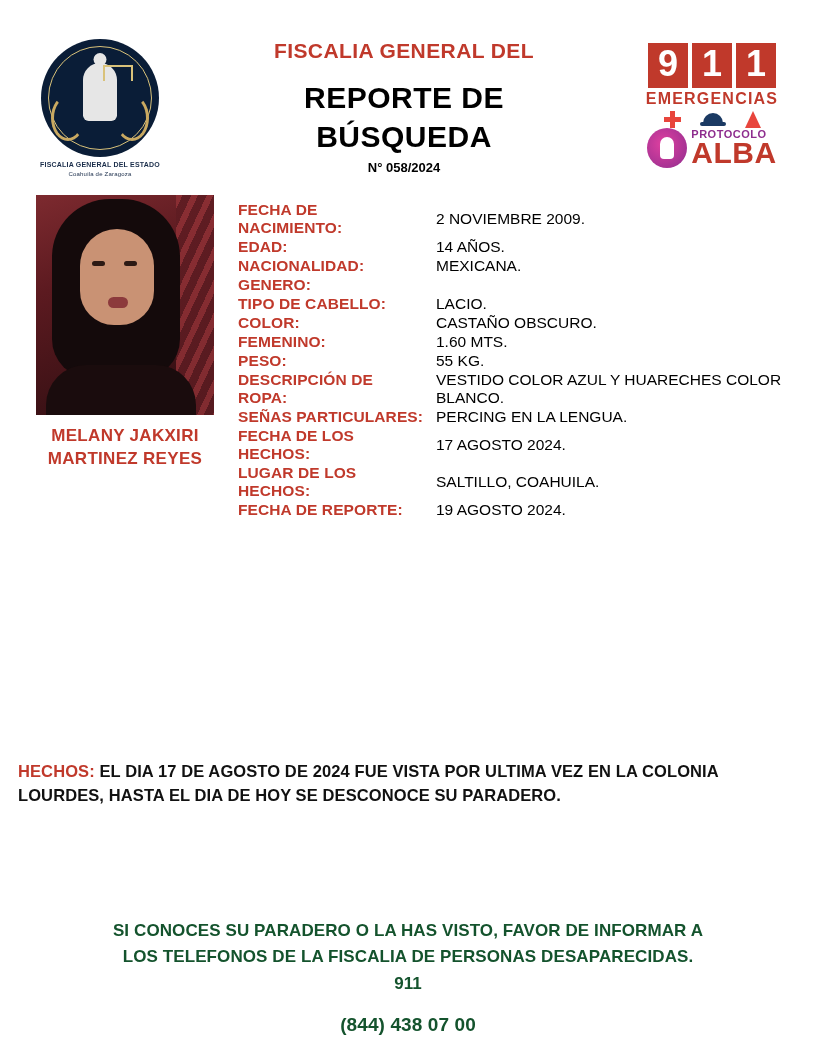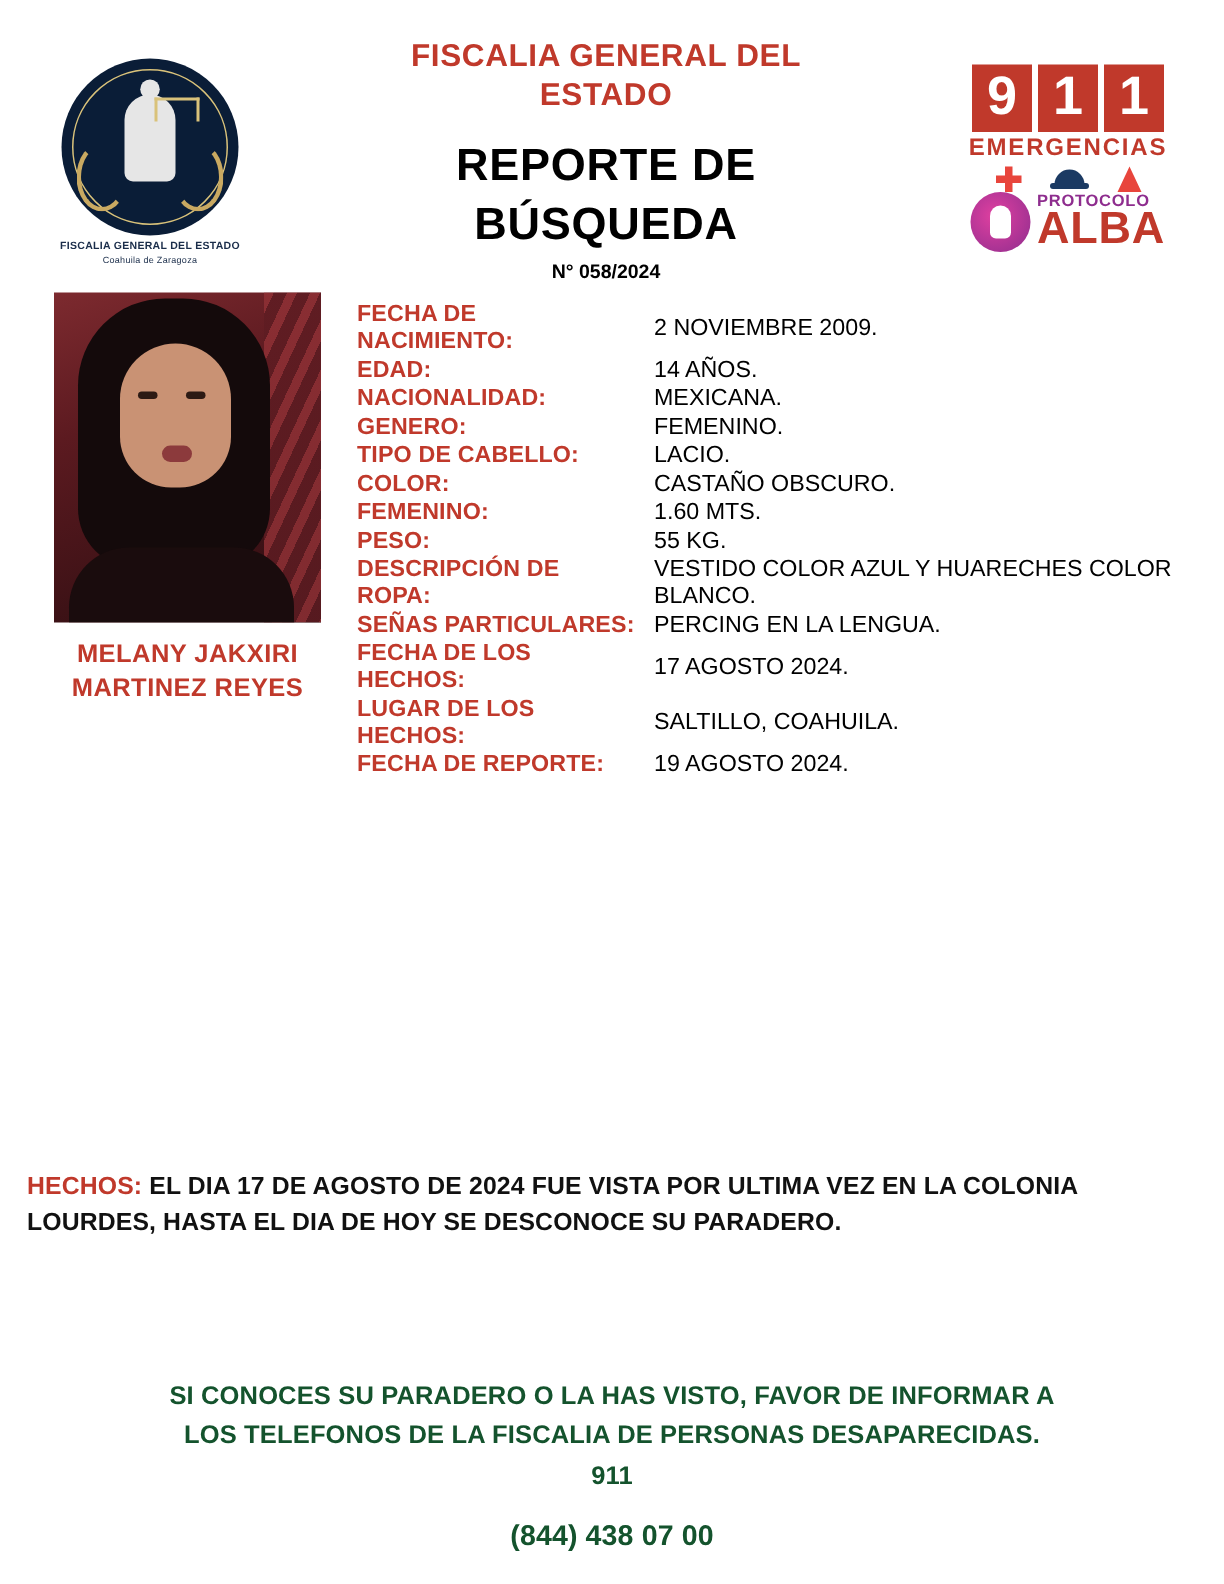--- a/index.html
+++ b/index.html
@@ -295,21 +295,21 @@
     line-height: 1.16;
     padding-top: 0px;
     align-self: center;
   }
   .field-row.tall .field-value { align-self: center; }
 
   
   .hechos {
     position: absolute;
     left: 18px; right: 18px;
-    top: 780px;
+    top: 760px;
     font-size: 16.5px;
     font-weight: bold;
     line-height: 1.45;
     letter-spacing: .1px;
   }
   .hechos .lbl { color: #c0392b; }
   .hechos .txt { color: #111; }
 
   .callout {
     position: absolute;
@@ -340,21 +340,20 @@
     </div>
     <div class="crest-caption">
       <div>FISCALIA GENERAL DEL ESTADO</div>
       <div class="sub">Coahuila de Zaragoza</div>
     </div>
   </div>
 
   <div class="title-block">
     <div class="fiscalia-title">
       <div>FISCALIA GENERAL DEL</div>
-      <div>ESTADO</div>
     </div>
     <div class="reporte-title">
       <div>REPORTE DE</div>
       <div>BÚSQUEDA</div>
     </div>
     <div class="folio">N° 058/2024</div>
   </div>
 
   <div class="badges">
     <div class="nine11">
@@ -408,21 +407,20 @@
       <div class="field-value">14 AÑOS.</div>
     </div>
 
     <div class="field-row">
       <div class="field-label">NACIONALIDAD:</div>
       <div class="field-value">MEXICANA.</div>
     </div>
 
     <div class="field-row">
       <div class="field-label">GENERO:</div>
-      <div class="field-value">FEMENINO.</div>
     </div>
 
     <div class="field-row tall">
       <div class="field-label">TIPO DE CABELLO:</div>
       <div class="field-value">LACIO.</div>
     </div>
 
     <div class="field-row">
       <div class="field-label">COLOR:</div>
       <div class="field-value">CASTAÑO OBSCURO.</div>

